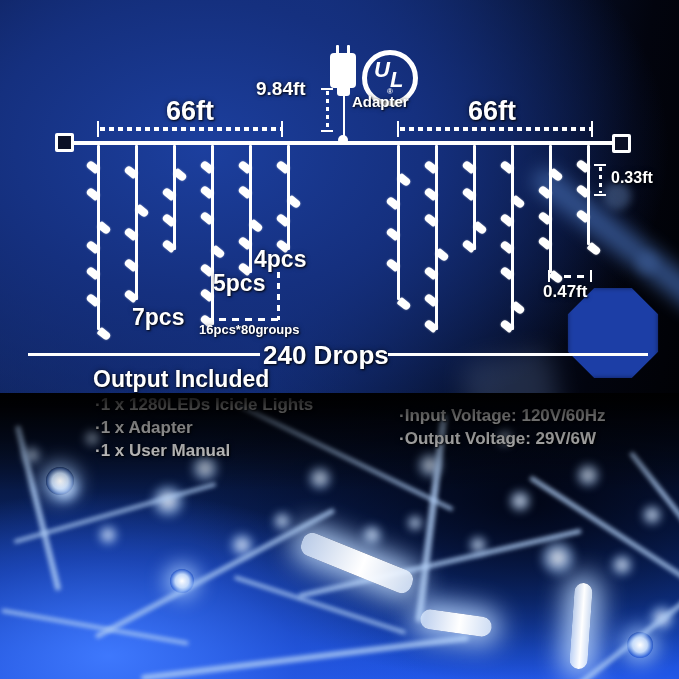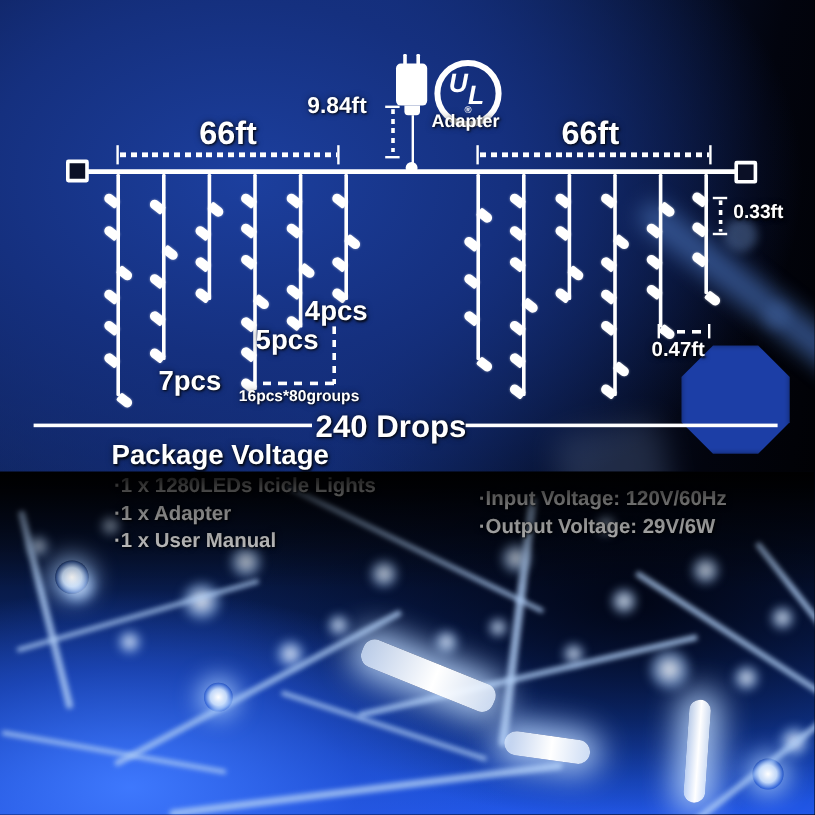--- a/index.html
+++ b/index.html
@@ -115,21 +115,21 @@
     <div class="plugneck"></div>
     <div class="cord"></div>
     <div class="corddot"></div>
   </div>
 
   <div class="ulring">
     <span class="u">U</span>
     <span class="l">L</span>
     <span class="r">®</span>
   </div>
-  <div class="t" style="left:352px;top:93px;width:72px;text-align:center;font-size:15px;">Adapter</div>
+  <div class="t" style="left:352px;top:93px;width:72px;text-align:left;font-size:15px;">Adapter</div>
 
   <div class="t" style="left:256px;top:78px;font-size:19px;">9.84ft</div>
   <div class="htick" style="left:321px;top:88px;"></div>
   <div class="dashV" style="left:326px;top:91px;height:39px;"></div>
   <div class="htick" style="left:321px;top:130px;"></div>
 
   <div class="t" style="left:150px;top:96px;width:80px;text-align:center;font-size:27px;">66ft</div>
   <div class="vtick" style="left:97px;top:121px;"></div>
   <div class="dashH" style="left:100px;top:127px;width:181px;"></div>
   <div class="vtick" style="left:281px;top:121px;"></div>
@@ -236,21 +236,21 @@
 
   <div class="vtick" style="left:548px;top:270px;height:12px;"></div>
   <div class="dashHbig" style="left:551px;top:275px;width:39px;"></div>
   <div class="vtick" style="left:590px;top:270px;height:12px;"></div>
   <div class="t" style="left:543px;top:282px;font-size:17px;">0.47ft</div>
 
   <div class="line" style="left:28px;top:353px;width:232px;height:3px;"></div>
   <div class="t" style="left:263px;top:340px;font-size:26px;">240 Drops</div>
   <div class="line" style="left:388px;top:353px;width:260px;height:3px;"></div>
 
-  <div class="t" style="left:93px;top:366px;font-size:23px;">Package Voltage</div>
+  <div class="t" style="left:93px;top:366px;font-size:23px;">Output Included</div>
   <div class="t" style="left:95px;top:395px;font-size:17px;">·1 x 1280LEDs Icicle Lights</div>
   <div class="t" style="left:95px;top:418px;font-size:17px;">·1 x Adapter</div>
   <div class="t" style="left:95px;top:441px;font-size:17px;">·1 x User Manual</div>
 
   <div class="t" style="left:399px;top:406px;font-size:17px;">·Input Voltage: 120V/60Hz</div>
   <div class="t" style="left:399px;top:429px;font-size:17px;">·Output Voltage: 29V/6W</div>
 
 </div>
 
 </body></html>

